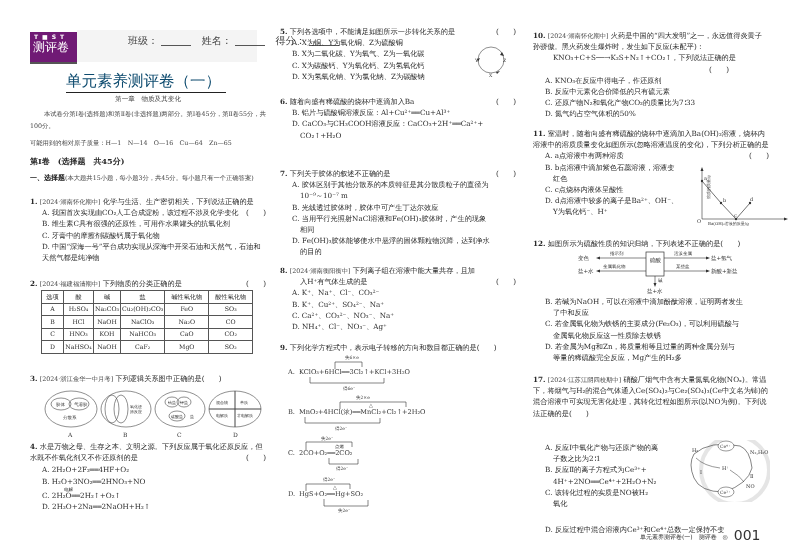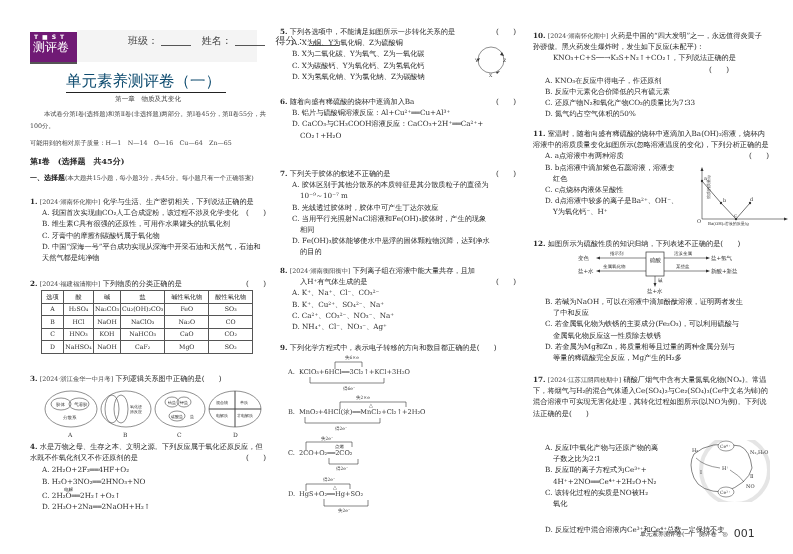--- a/index.html
+++ b/index.html
@@ -24,21 +24,21 @@
 .q .qn{font-weight:bold;}
 .q .src{color:#444;font-size:6.3px;}
 .q .paren{float:right;}
 .q .opt{padding-left:12px;}
 .q .indent{padding-left:20px;}
 table.cls{position:absolute;left:41px;top:290px;border-collapse:collapse;font-size:6.2px;}
 table.cls td,table.cls th{border:0.7px solid #555;text-align:center;height:12.5px;padding:0 1px;font-weight:normal;}
 table.cls th{font-family:"DejaVu Sans",sans-serif;}
 .diag{position:absolute;}
 .page-foot{position:absolute;left:640px;top:528px;font-family:"DejaVu Sans",sans-serif;font-size:6px;color:#333;white-space:nowrap;}
-.page-foot .num{font-size:11px;margin-left:4px;vertical-align:-1px;}
+.page-foot .num{font-size:14px;margin-left:4px;vertical-align:-1px;}
 </style>
 </head>
 <body>
 
 <div class="hdr-band"></div>
 <div class="logo">
   <div class="t1">T■ST</div>
   <div class="t2">测评卷</div>
 </div>
 <div class="logo-line"></div>

